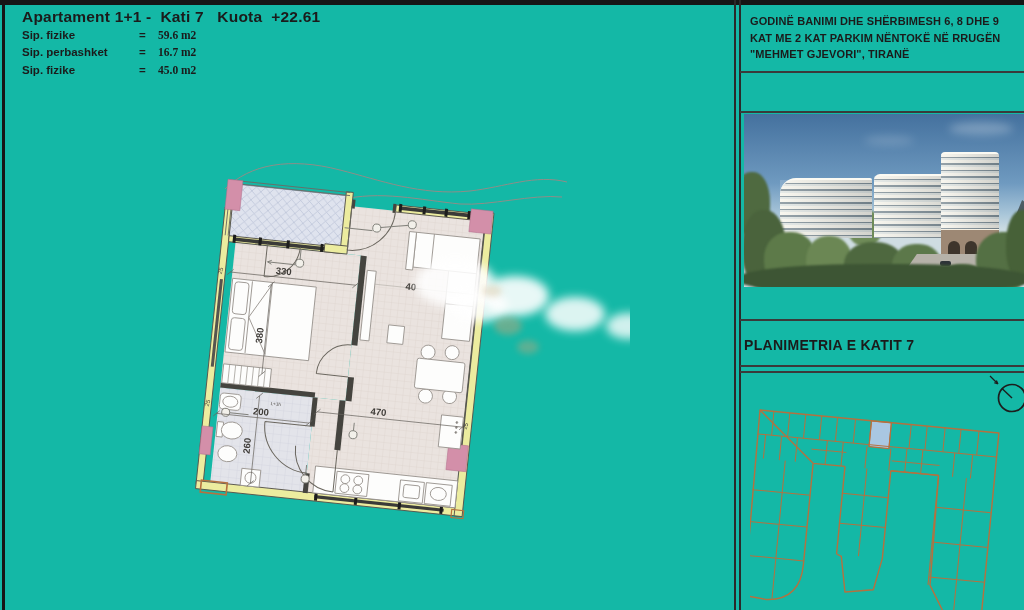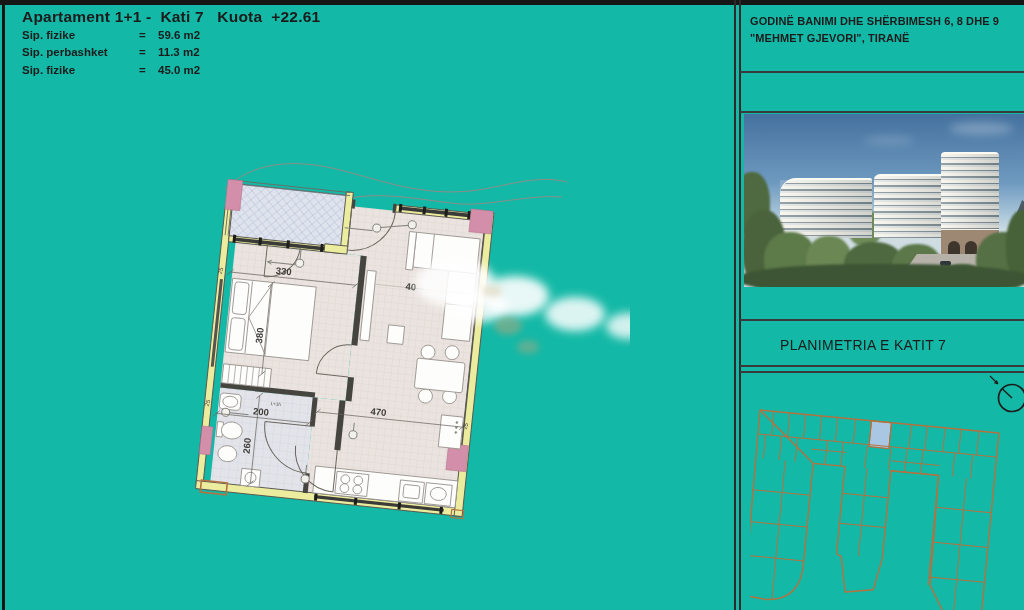--- a/index.html
+++ b/index.html
@@ -9,24 +9,24 @@
   
   #top-bar{left:0;top:0;width:1024px;height:5px;background:#161616;}
   #left-edge{left:2px;top:0;width:3px;height:610px;background:#161616;}
   .vdiv{top:0;width:2px;height:610px;background:#2a2a2a;}
   .hr{left:740px;width:284px;height:1.5px;background:#3a3a3a;}
   
   #page-title{left:22px;top:8px;font-size:15.5px;font-weight:bold;white-space:pre;letter-spacing:.2px;}
   .tb-row{left:0;height:16px;font-size:11.5px;font-weight:bold;white-space:nowrap;}
   .tb-row .lbl{position:absolute;left:22px;}
   .tb-row .eq{position:absolute;left:139px;}
-  .tb-row .val{position:absolute;left:158px;}
+  .tb-row .val{position:absolute;left:158px;font-family:Liberation Serif, serif;}
   
   #proj-title{left:750px;top:13px;width:272px;font-size:11px;font-weight:bold;line-height:16.5px;letter-spacing:.1px;}
-  #section-title{left:780px;top:337px;font-size:14px;font-weight:normal;letter-spacing:.3px;}
+  #section-title{left:744px;top:337px;font-size:14px;font-weight:bold;letter-spacing:.3px;}
   
   #render{left:744px;top:114px;width:280px;height:173px;overflow:hidden;background:#7ba3c6;}
   #render .sky{position:absolute;left:0;top:0;right:0;bottom:0;
      background:linear-gradient(to bottom,#44719e 0%,#6f9ac0 40%,#a9c6d9 58%,#c9dae2 66%,#cfdde2 70%);}
   .cloud{position:absolute;background:#fff;border-radius:50%;filter:blur(4px);}
   .bldg{position:absolute;background:repeating-linear-gradient(to bottom,#f7f5ec 0 2.6px,#7f8e96 2.6px 4.3px,#e0e5e2 4.3px 6.5px);border-top:2px solid #fbfaf3;}
   .bldg .shade{position:absolute;inset:0;background:linear-gradient(to right,rgba(255,255,255,.18),rgba(40,50,60,.18));}
   #rb-base{position:absolute;left:0;right:0;bottom:0;height:30px;background:#9d8874;border-top:1.5px solid #f4efe2;}
   .arch{position:absolute;bottom:3px;width:12px;height:16px;background:#3e352c;border-radius:7px 7px 0 0;}
   .tr{position:absolute;border-radius:46%;filter:blur(1.2px);}
@@ -46,21 +46,21 @@
 
   <div id="page-title" class="abs">Apartament 1+1 -  Kati 7   Kuota  +22.61</div>
   <div class="tb-row abs" style="top:29px">
     <span class="lbl">Sip. fizike</span>
     <span class="eq">=</span>
     <span class="val">59.6 m2</span>
   </div>
   <div class="tb-row abs" style="top:46px">
     <span class="lbl">Sip. perbashket</span>
     <span class="eq">=</span>
-    <span class="val">11.3 m2</span>
+    <span class="val">16.7 m2</span>
   </div>
   <div class="tb-row abs" style="top:64px">
     <span class="lbl">Sip. fizike</span>
     <span class="eq">=</span>
     <span class="val">45.0 m2</span>
   </div>
 
   <svg class="abs" style="left:140px;top:120px" width="490" height="475" viewBox="0 0 490 475">
     <defs>
       <pattern id="tile" width="7" height="7" patternUnits="userSpaceOnUse">
@@ -259,20 +259,21 @@
       <ellipse cx="368" cy="206" rx="14" ry="9" fill="#c9a478" opacity="0.45" filter="url(#blurS)"></ellipse>
       <ellipse cx="388" cy="227" rx="11" ry="7" fill="#c9a478" opacity="0.4" filter="url(#blurS)"></ellipse>
     </g>
   </svg>
 
   <div class="vdiv abs" style="left:734px"></div>
   <div class="vdiv abs" style="left:739px"></div>
 
   <div id="proj-title" class="abs">
     <div>GODINË BANIMI DHE SHËRBIMESH 6, 8 DHE 9</div>
+    <div>KAT ME 2 KAT PARKIM NËNTOKË NË RRUGËN</div>
     <div>"MEHMET GJEVORI", TIRANË</div>
   </div>
 
   <div class="hr abs" style="top:71px"></div>
   <div class="hr abs" style="top:111px"></div>
 
   <div id="render" class="abs">
     <div class="sky"></div>
     <div class="cloud" style="left:205px;top:8px;width:64px;height:13px;opacity:.25"></div>
     <div class="cloud" style="left:120px;top:22px;width:50px;height:9px;opacity:.16"></div>

